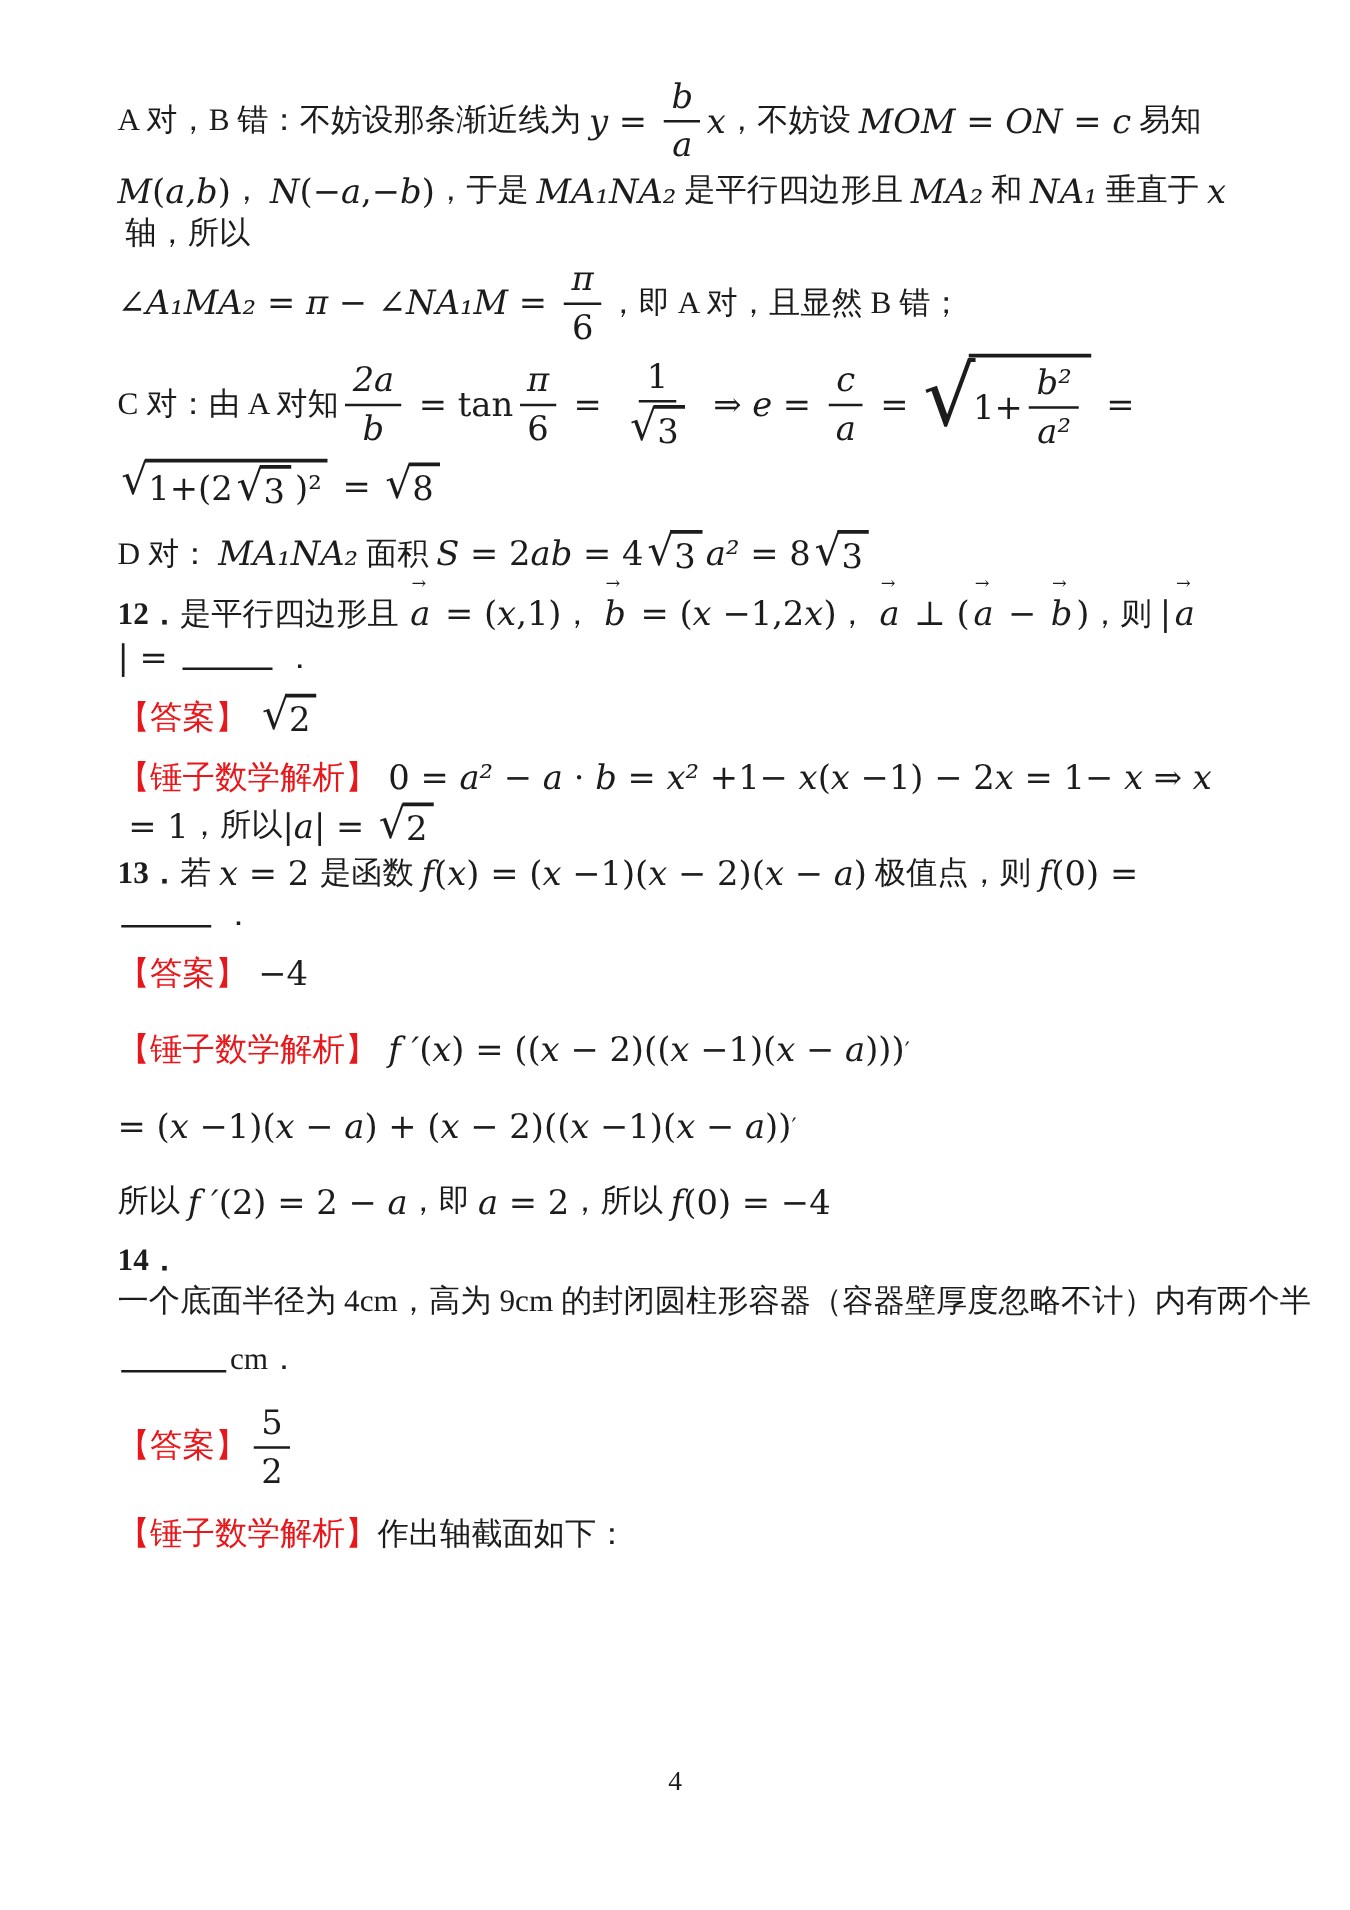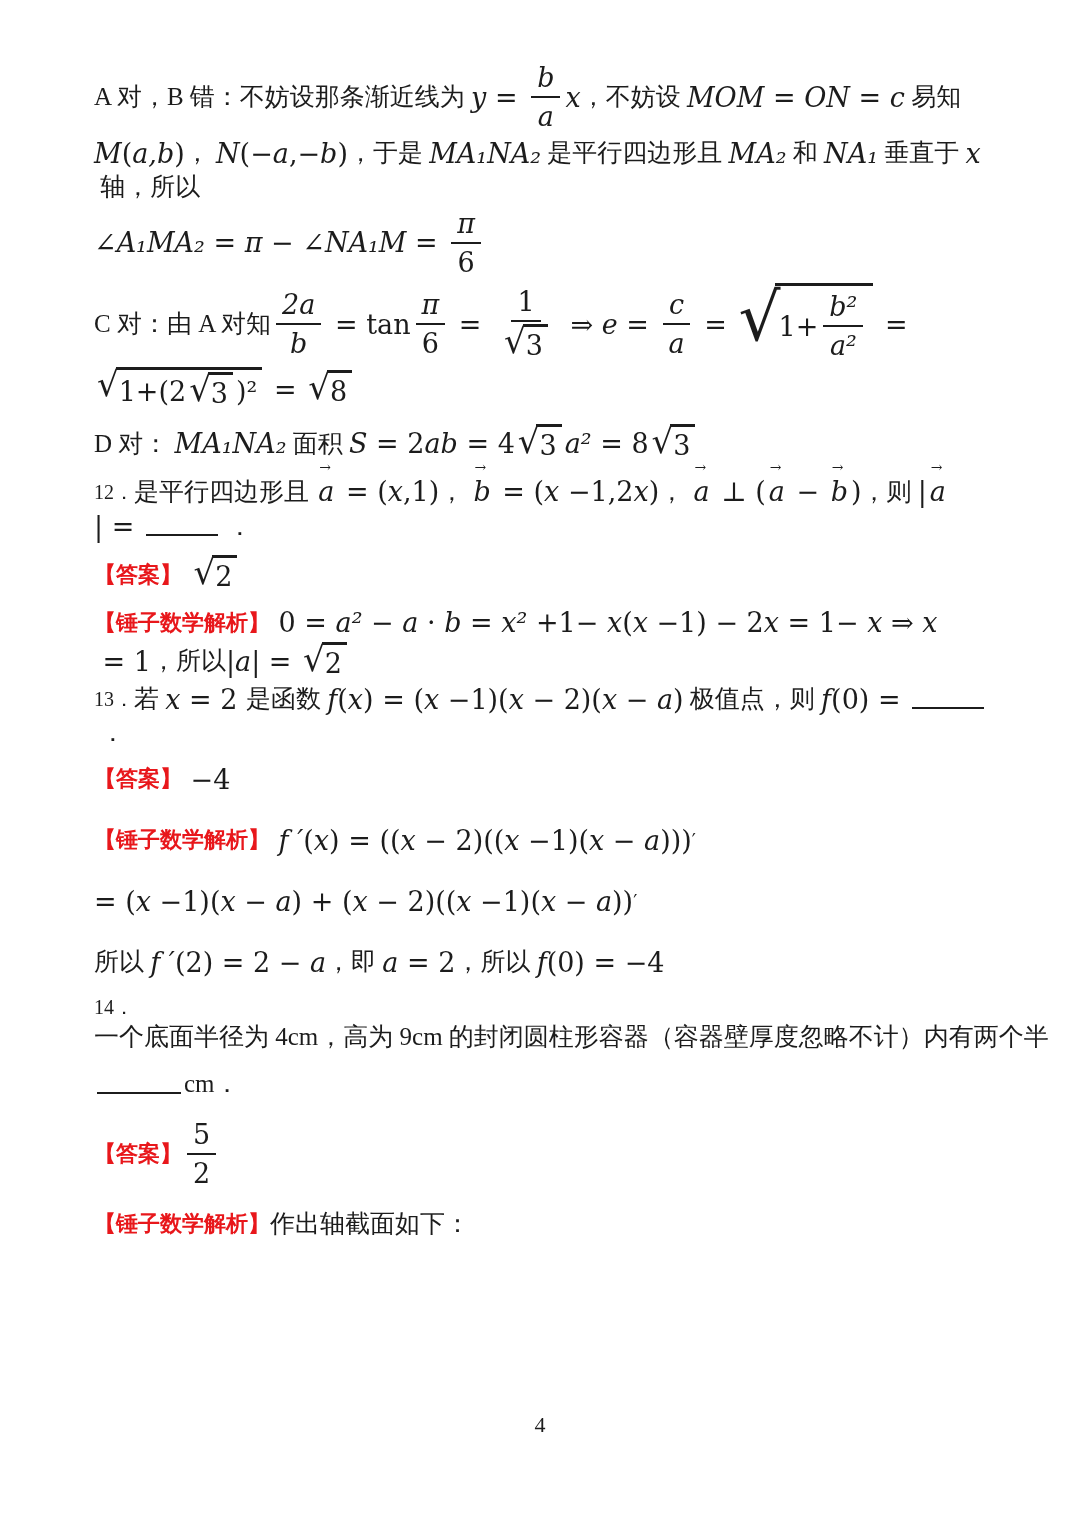--- a/index.html
+++ b/index.html
@@ -9,26 +9,26 @@
     overflow:hidden;
   }
   .page{width:1080px;height:1528px;position:relative;}
   .doc{padding:58px 88px 0 94px;}
   .line{
     display:flex;align-items:center;flex-wrap:wrap;
     min-height:61px;line-height:1.3;
   }
   .tk{white-space:pre;}
   .zh{font-family:"Liberation Serif","DejaVu Serif",serif;font-size:25px;}
-  .qnum{font-family:"Liberation Serif","DejaVu Serif",serif;font-weight:normal;font-size:20px;white-space:pre;}
+  .qnum{font-family:"Liberation Serif","DejaVu Serif",serif;font-weight:bold;font-size:25px;white-space:pre;}
   .mi{font-family:"DejaVu Serif","Liberation Serif",serif;font-style:italic;font-size:27px;}
   .mo{font-family:"DejaVu Serif","Liberation Serif",serif;font-size:27px;}
   .rlabel{
     font-family:"DejaVu Sans","Liberation Sans",sans-serif;
-    font-weight:bold;font-size:22px;white-space:pre;
+    font-weight:normal;font-size:26px;white-space:pre;
   }
   sup.msup{font-size:18px;font-family:"DejaVu Serif",serif;vertical-align:super;line-height:0;}
   .frac{
     display:inline-flex;flex-direction:column;align-items:center;
     vertical-align:middle;margin:2px 5px;font-size:26px;
     font-family:"DejaVu Serif","Liberation Serif",serif;
   }
   .frac .num{display:inline-flex;align-items:center;justify-content:center;
     padding:0 6px 1px;border-bottom:2px solid #1c1c1c;white-space:pre;}
   .frac .den{display:inline-flex;align-items:center;justify-content:center;
@@ -106,20 +106,21 @@
         <span class="tk mi">A₁MA₂</span>
         <span class="tk mo"> = </span>
         <span class="tk mi">π</span>
         <span class="tk mo"> − ∠</span>
         <span class="tk mi">NA₁M</span>
         <span class="tk mo"> = </span>
         <span class="frac">
           <span class="num"><span class="tk mi">π</span></span>
           <span class="den"><span class="tk mo">6</span></span>
         </span>
+        <span class="tk zh">，即 A 对，且显然 B 错；</span>
       </div>
       <div class="line">
         <span class="tk zh">C 对：由 A 对知</span>
         <span class="frac">
           <span class="num"><span class="tk mi">2a</span></span>
           <span class="den"><span class="tk mi">b</span></span>
         </span>
         <span class="tk mo"> = tan</span>
         <span class="frac">
           <span class="num"><span class="tk mi">π</span></span>

